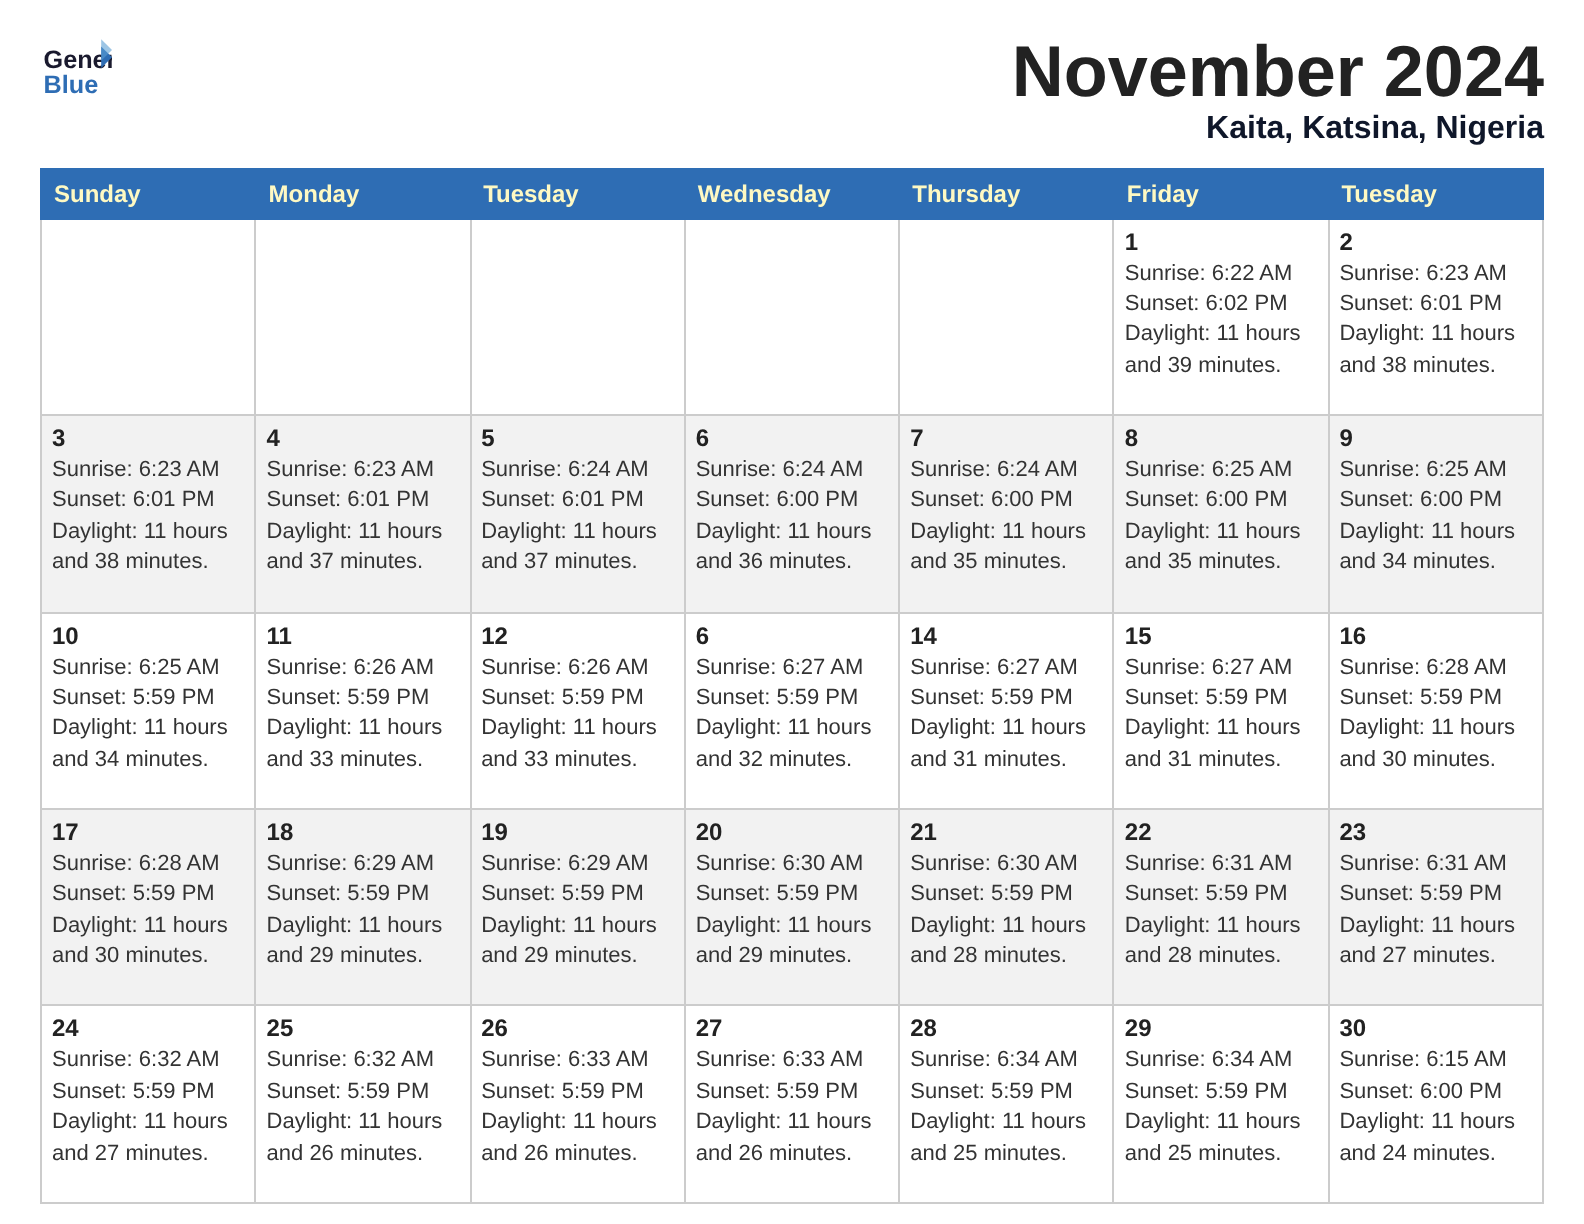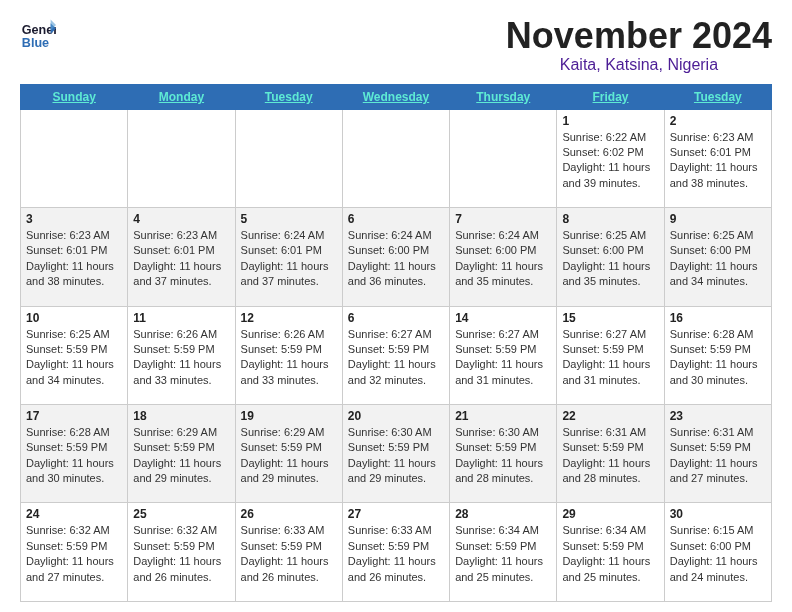--- a/index.html
+++ b/index.html
@@ -26,48 +26,48 @@
     .logo {
       display: flex;
       align-items: center;
       gap: 6px;
     }
     .logo-icon {
       width: 36px;
       height: 36px;
     }
     .title-section {
-      text-align: center;
+      text-align: right;
     }
     .month-title {
       font-size: 36px;
       font-weight: bold;
       color: #222;
       line-height: 1.1;
     }
     .subtitle {
       font-size: 16px;
-      color: #4c1d95;
+      color: #0f172a;
+      font-weight: bold;
     }
     .calendar {
       flex: 1;
       border: 1px solid #ccc;
       border-collapse: collapse;
       width: 100%;
       table-layout: fixed;
     }
     .calendar th {
       background: #2e6db4;
-      color: #5eead4;
-      text-align: center;
+      color: #fef9c3;
+      text-align: left;
       padding: 5px 6px;
       font-size: 12px;
       font-weight: bold;
       border: 1px solid #2e6db4;
-      text-decoration: underline;
     }
     .calendar td {
       border: 1px solid #ccc;
       vertical-align: top;
       padding: 4px 5px;
       font-size: 9.5px;
       color: #222;
       background: #fff;
       height: 80px;
     }

